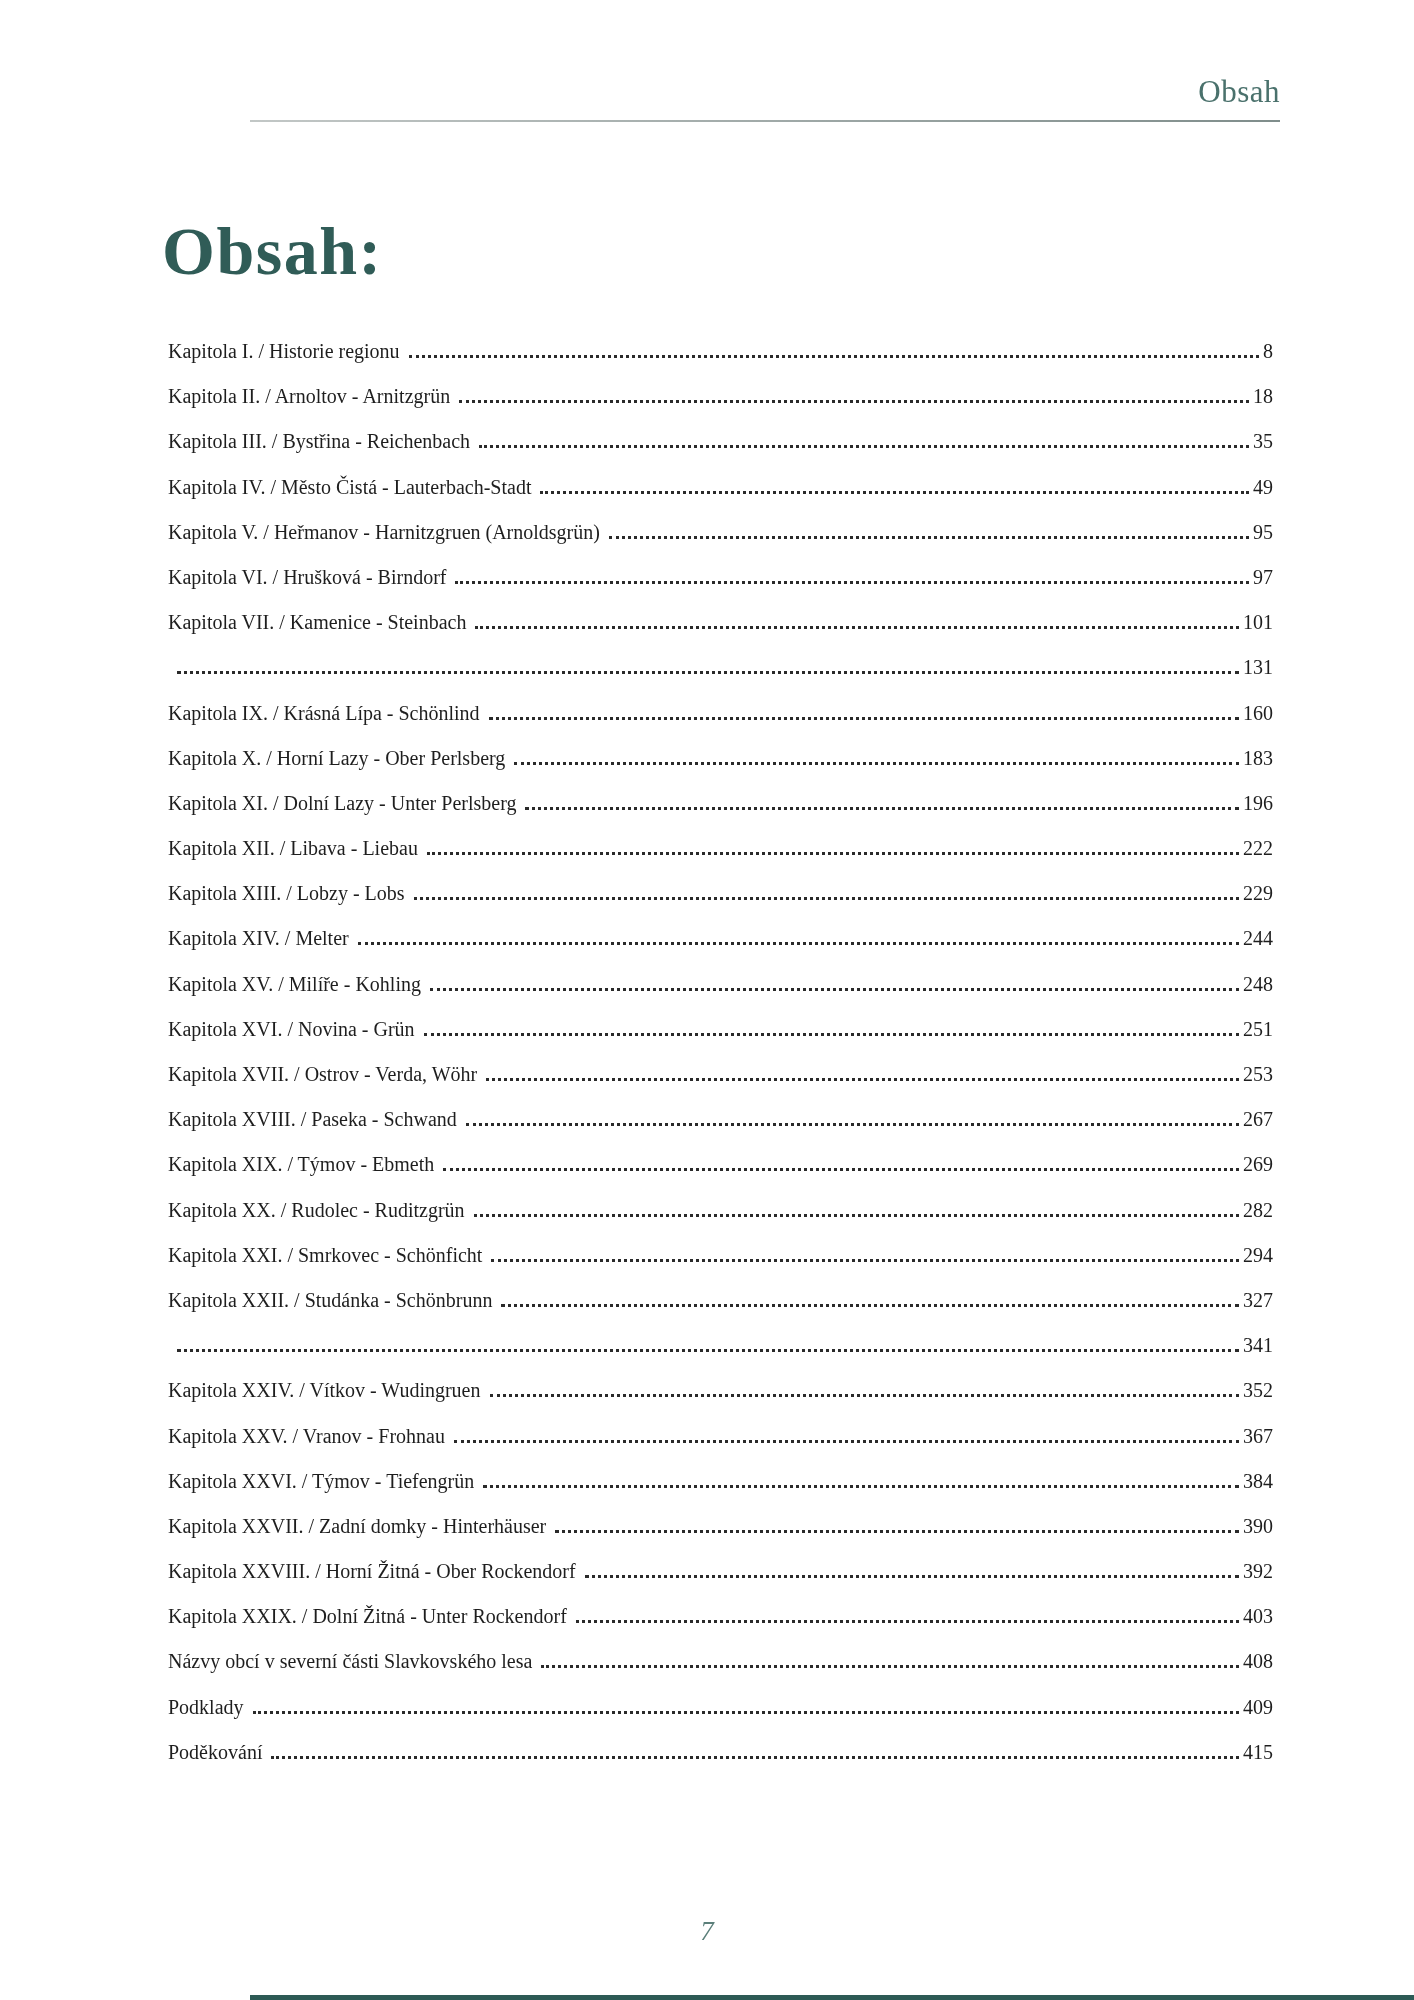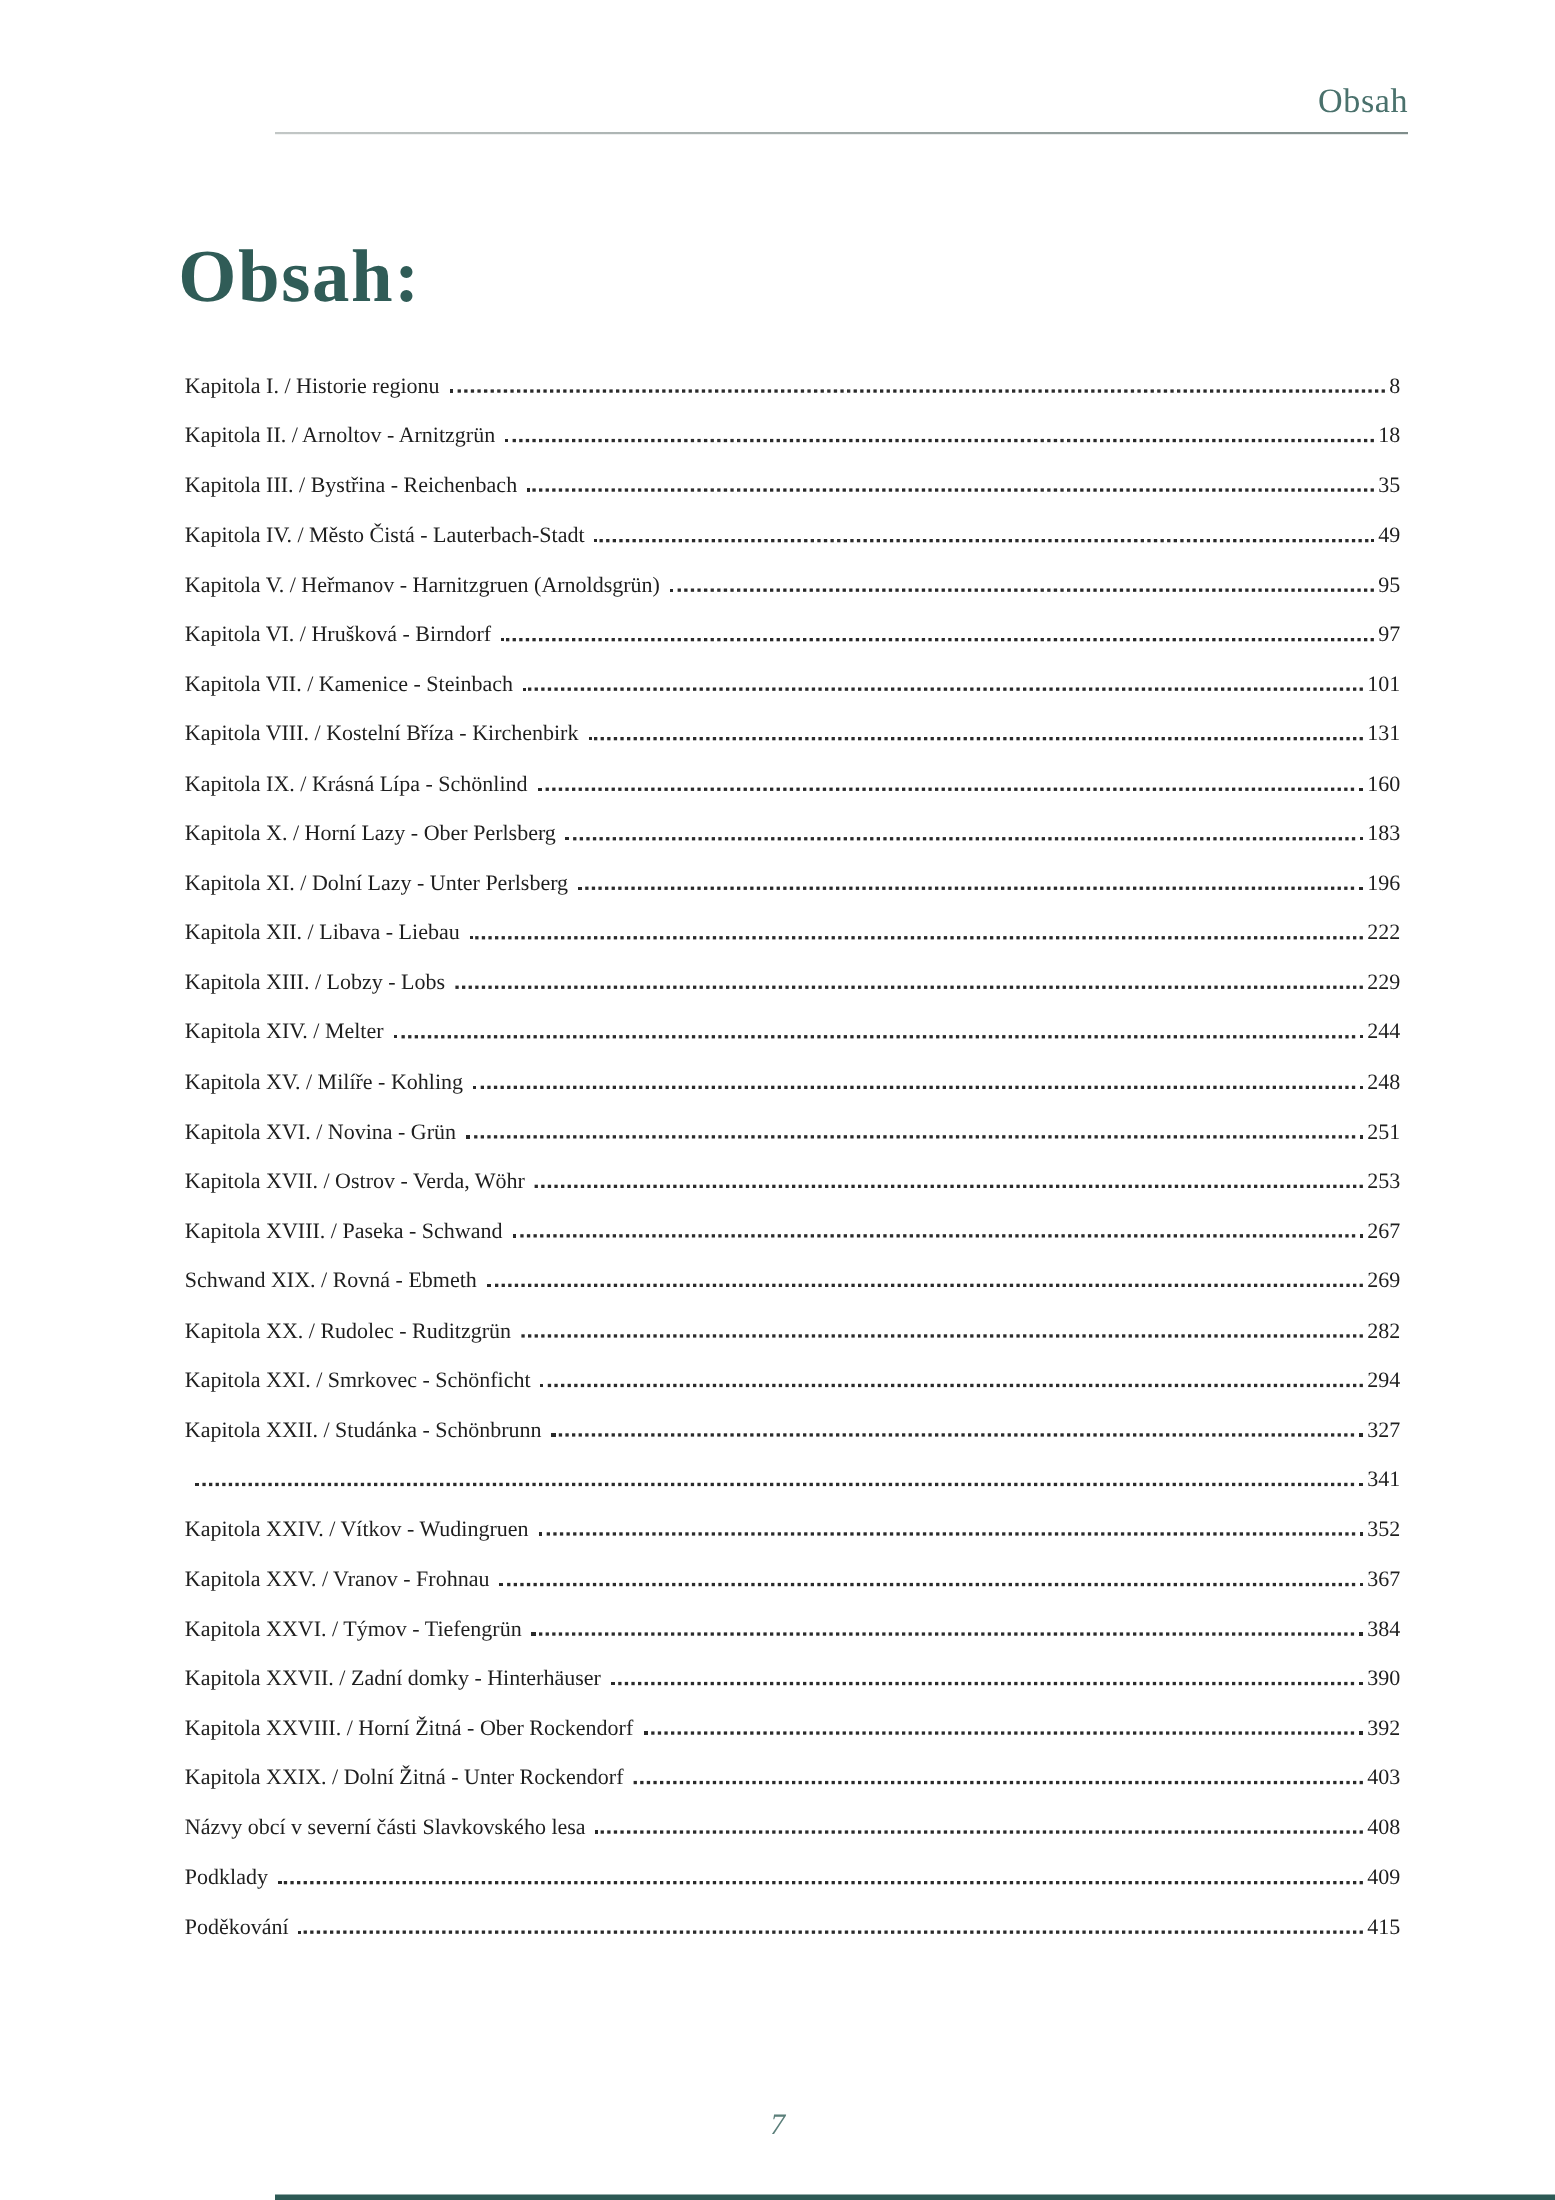--- a/index.html
+++ b/index.html
@@ -134,21 +134,20 @@
     <span class="toc-page">97</span>
   </div>
 
   <div class="toc-row">
     <span class="toc-label">Kapitola VII. / Kamenice - Steinbach</span>
     <span class="toc-dots"></span>
     <span class="toc-page">101</span>
   </div>
 
   <div class="toc-row">
-    <span class="toc-label">Kapitola VIII. / Kostelní Bříza - Kirchenbirk</span>
     <span class="toc-dots"></span>
     <span class="toc-page">131</span>
   </div>
 
   <div class="toc-row">
     <span class="toc-label">Kapitola IX. / Krásná Lípa - Schönlind</span>
     <span class="toc-dots"></span>
     <span class="toc-page">160</span>
   </div>
 
@@ -200,21 +199,21 @@
     <span class="toc-page">253</span>
   </div>
 
   <div class="toc-row">
     <span class="toc-label">Kapitola XVIII. / Paseka - Schwand</span>
     <span class="toc-dots"></span>
     <span class="toc-page">267</span>
   </div>
 
   <div class="toc-row">
-    <span class="toc-label">Schwand XIX. / Rovná - Ebmeth</span>
+    <span class="toc-label">Kapitola XIX. / Týmov - Ebmeth</span>
     <span class="toc-dots"></span>
     <span class="toc-page">269</span>
   </div>
 
   <div class="toc-row">
     <span class="toc-label">Kapitola XX. / Rudolec - Ruditzgrün</span>
     <span class="toc-dots"></span>
     <span class="toc-page">282</span>
   </div>
 

